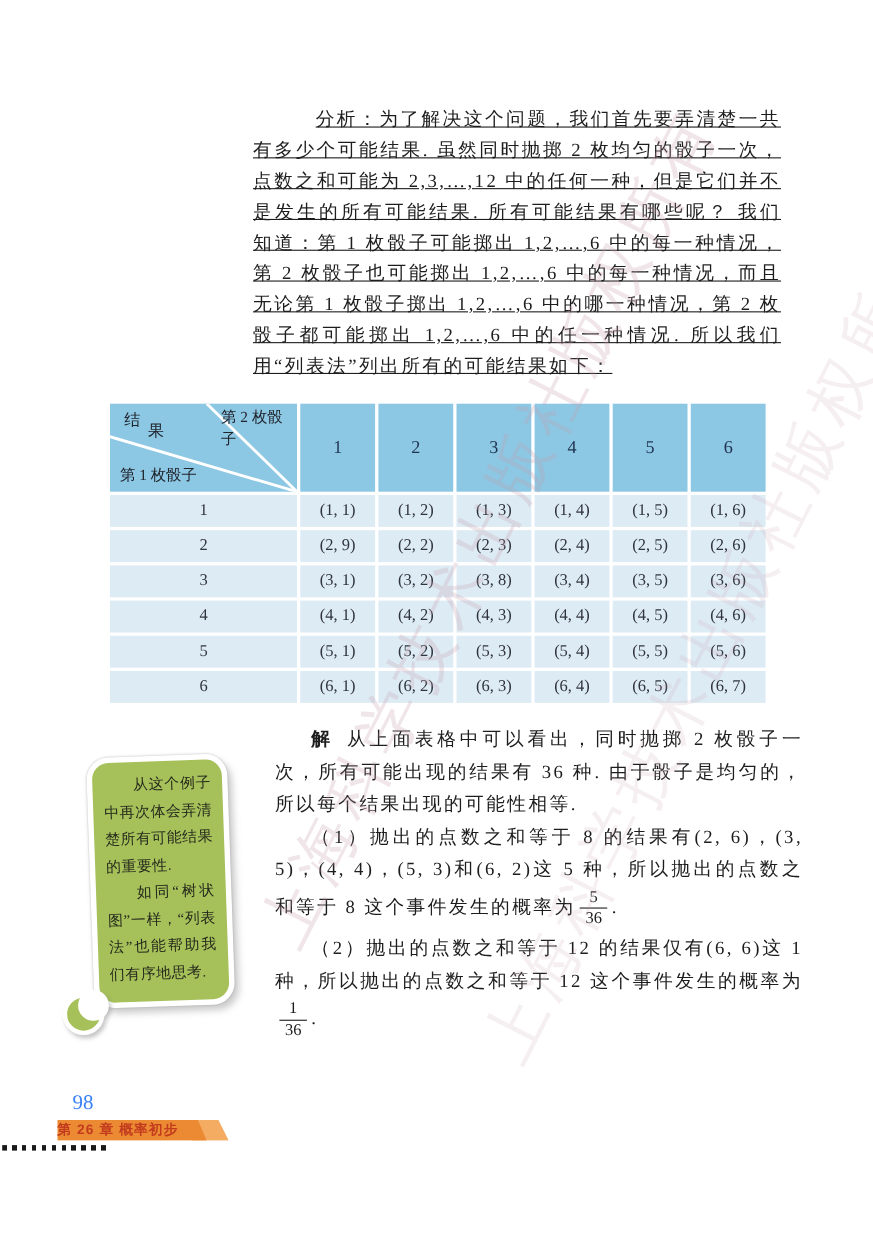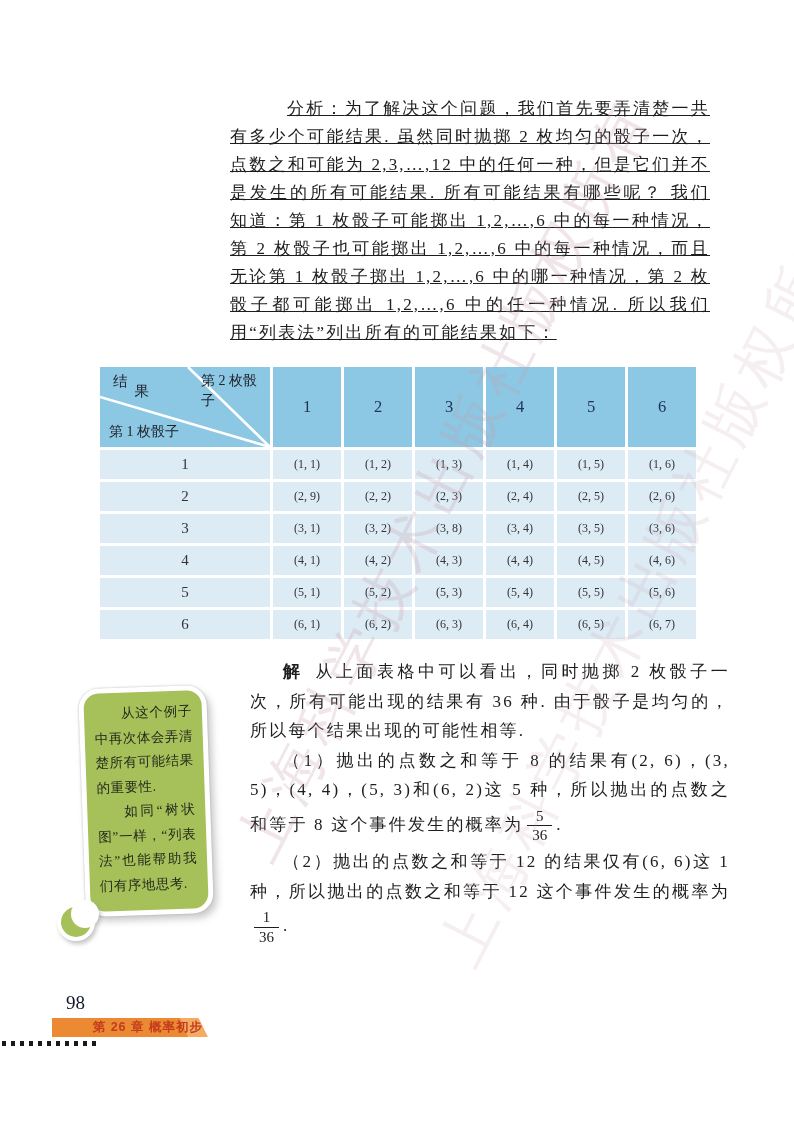--- a/index.html
+++ b/index.html
@@ -53,52 +53,51 @@
   }
   .corner{
     background:#8CC7E3;width:170px;height:80px;position:relative;
     font-size:14.5px;color:#20242c;
   }
   .corner svg{position:absolute;left:0;top:0;}
   .c-result{position:absolute;left:13px;top:5px;letter-spacing:0;}
   .c-col{position:absolute;right:5px;top:4px;width:64px;text-align:left;line-height:20px;font-size:14px;}
   .c-row{position:absolute;left:9px;bottom:6px;white-space:nowrap;font-size:14px;}
   .td-label{height:29px;font-size:15px;color:#30343c;}
-  .td-val{height:29px;font-size:12px;color:#30343c;}
+  .td-val{height:29px;font-size:15px;color:#30343c;}
   
   .bubble{
     position:absolute;left:82px;top:687px;width:128px;height:228px;
     box-sizing:border-box;background:#A6C05A;border:5px solid #fff;
     border-radius:20px;padding:9px 10px;z-index:3;
     transform:rotate(-2deg);
     box-shadow:0 0 2px rgba(150,150,150,.7),4px 5px 7px rgba(110,110,110,.35);
     font-size:13.5px;line-height:24.5px;letter-spacing:.5px;color:#262a1c;
     text-align:justify;
   }
   .bubble p{margin:0;text-indent:2em;}
   .bubble-tail{
     position:absolute;left:55px;top:895px;z-index:3;
     filter:drop-shadow(2px 3px 2px rgba(110,110,110,.4));
   }
   
-  .pagenum{position:absolute;left:66px;top:992px;font-size:19px;color:#0f172a;z-index:2;font-family:Liberation Serif, serif;}
+  .pagenum{position:absolute;left:66px;top:992px;font-size:19px;color:#3b82f6;z-index:2;font-family:Liberation Serif, serif;}
   .banner{position:absolute;left:52px;top:1018px;width:156px;height:19px;z-index:2;}
   .banner-tip{
     position:absolute;right:0;top:0;width:34px;height:100%;background:#F4AC63;
     clip-path:polygon(0 0,72% 0,100% 100%,0 100%);
   }
   .banner-bg{
     position:absolute;left:0;top:0;width:136px;height:100%;background:#EC8A33;
     clip-path:polygon(0 0,94% 0,100% 100%,0 100%);
   }
   .banner-text{
     position:absolute;left:0;top:0;width:130px;height:19px;line-height:19px;
-    text-align:right;font-size:12.5px;font-weight:bold;color:#C23B1E;letter-spacing:1px;
+    text-align:left;font-size:12.5px;font-weight:bold;color:#C23B1E;letter-spacing:1px;
     font-family:"Liberation Sans","DejaVu Sans",sans-serif;
-    padding-left:21px;
   }
   .dots{
     position:absolute;left:2px;top:1041px;width:95px;height:5px;z-index:2;
     background:repeating-linear-gradient(to right,#191919 0 4px,transparent 4px 9px);
   }
 </style>
 </head>
 <body>
 
 <div class="page">

